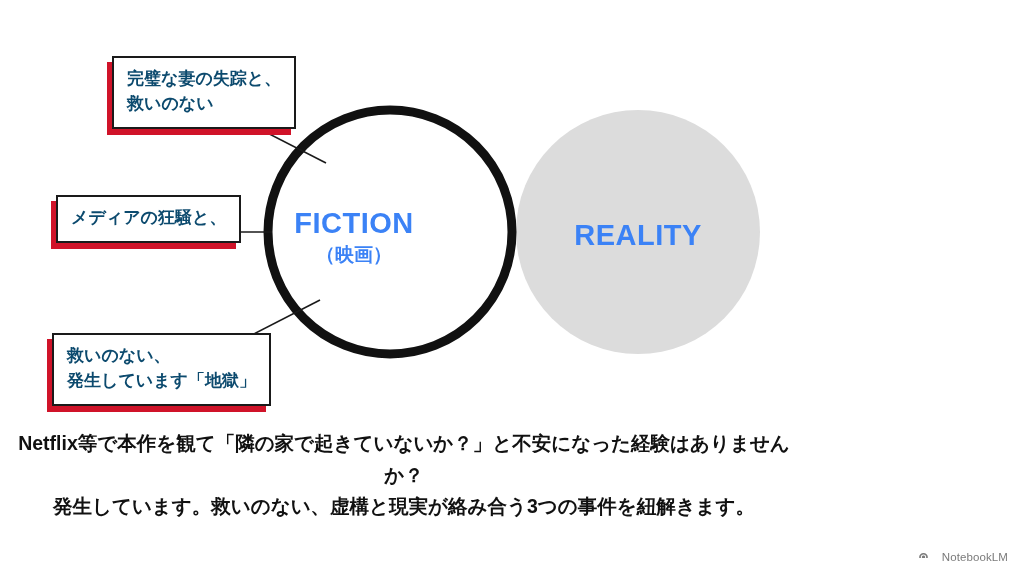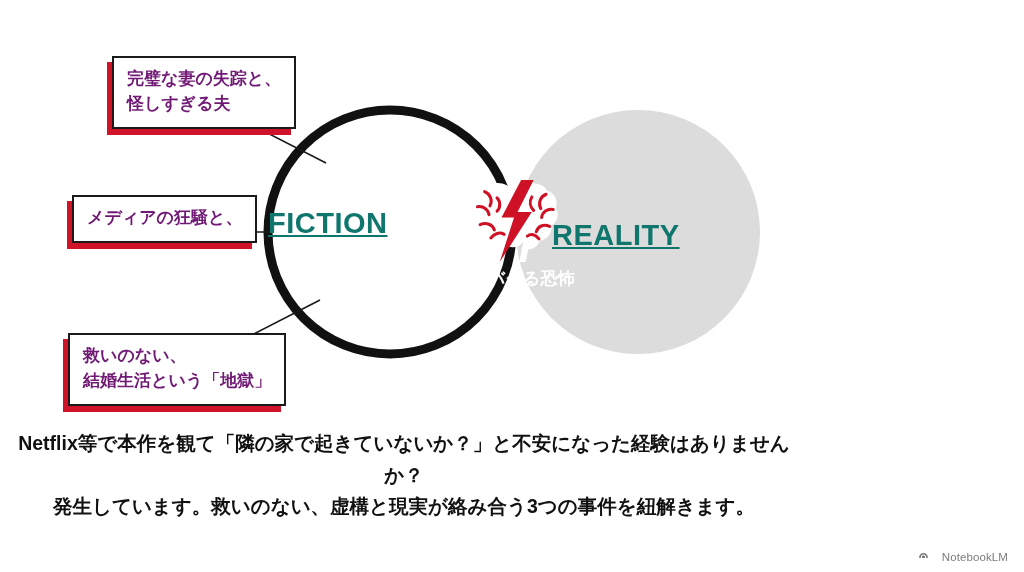--- a/index.html
+++ b/index.html
@@ -24,24 +24,24 @@
     position: absolute;
     left: 0;
     top: 0;
     width: 1024px;
     height: 572px;
   }
 
   
   .circle-label {
     position: absolute;
-    color: #0f766e;
+    text-align: center;
+    color: #3b82f6;
     line-height: 1.18;
     user-select: none;
-    text-decoration: underline;
   }
   .circle-label .en {
     font-size: 29px;
     font-weight: 700;
     letter-spacing: 0.5px;
     display: block;
   }
   .circle-label .jp {
     font-size: 19px;
     font-weight: 700;
@@ -77,30 +77,30 @@
   }
 
   
   .callout {
     position: absolute;
     background: #ffffff;
     border: 2px solid #1a1a1a;
     box-shadow: -5px 6px 0 0 #d01329;
     padding: 9px 13px 10px 13px;
     box-sizing: border-box;
-    color: #701a75;
+    color: #0c4a6e;
     font-size: 17px;
     font-weight: 700;
     line-height: 1.46;
     white-space: nowrap;
     z-index: 4;
   }
   #callout-1 { left: 112px; top: 56px; }
-  #callout-2 { left: 56px;  top: 195px; margin-left: 16px; }
-  #callout-3 { left: 68px;  top: 333px; }
+  #callout-2 { left: 56px;  top: 195px; }
+  #callout-3 { left: 52px;  top: 333px; }
 
   
   #body-text {
     position: absolute;
     left: 0;
     top: 428px;
     width: 808px;
     text-align: center;
     color: #111111;
     font-size: 19.5px;
@@ -147,94 +147,40 @@
 
     <circle cx="390" cy="232" r="122" fill="none" stroke="#111111" stroke-width="9"></circle>
 
     <line x1="238" y1="118" x2="326" y2="163" stroke="#1a1a1a" stroke-width="1.6"></line>
     <line x1="224" y1="232" x2="272" y2="232" stroke="#1a1a1a" stroke-width="1.6"></line>
     <line x1="250" y1="336" x2="320" y2="300" stroke="#1a1a1a" stroke-width="1.6"></line>
   </svg>
 
   <div class="circle-label" id="label-fiction">
     <span class="en">FICTION</span>
+    <span class="jp">（映画）</span>
   </div>
 
   <div class="circle-label" id="label-reality">
     <span class="en">REALITY</span>
   </div>
 
-  <div id="lens-content">
-    <svg id="brain-icon" viewBox="0 0 100 92" xmlns="http://www.w3.org/2000/svg">
-
-      <path fill="#ffffff" d="
-        M42 6
-        C33 1 22 3 17 11
-        C9 12 3 19 4 28
-        C-1 34 0 44 6 49
-        C4 58 10 66 19 67
-        C23 75 33 78 41 73
-        C47 77 55 76 59 71
-        L62 60
-        L55 44
-        L62 30
-        L57 16
-        Z"></path>
-      <path fill="#ffffff" d="
-        M62 6
-        C71 1 83 4 87 12
-        C95 14 100 22 97 31
-        C101 38 99 47 92 51
-        C93 60 87 67 79 68
-        C77 74 72 78 66 78
-        L63 92
-        L56 92
-        L60 70
-        L52 48
-        L60 28
-        Z"></path>
-
-      <path fill="#cf1126" d="
-        M58 0
-        L36 42
-        L50 42
-        L34 92
-        L70 36
-        L54 36
-        L72 0
-        Z"></path>
-
-      <g fill="none" stroke="#cf1126" stroke-width="3.4" stroke-linecap="round">
-        <path d="M17 13 C24 16 26 23 23 29"></path>
-        <path d="M9 30 C16 29 21 33 22 39"></path>
-        <path d="M12 50 C19 47 26 50 28 56"></path>
-        <path d="M24 65 C28 60 34 58 39 61"></path>
-        <path d="M31 20 C35 24 35 31 31 35"></path>
-        <path d="M86 16 C79 19 77 26 80 32"></path>
-        <path d="M94 33 C87 32 82 36 81 42"></path>
-        <path d="M90 52 C83 49 77 52 75 58"></path>
-        <path d="M78 66 C74 61 69 60 65 63"></path>
-        <path d="M70 19 C67 24 68 30 72 34"></path>
-      </g>
-    </svg>
-    <span id="lens-caption">脳がバグる恐怖</span>
-  </div>
 
   <div class="callout" id="callout-1">
     <div>完璧な妻の失踪と、</div>
-    <div>怪しすぎる夫</div>
+    <div>救いのない</div>
   </div>
 
   <div class="callout" id="callout-2">
     <div>メディアの狂騒と、</div>
   </div>
 
   <div class="callout" id="callout-3">
     <div>救いのない、</div>
-    <div>結婚生活という「地獄」</div>
+    <div>発生しています「地獄」</div>
   </div>
 
   <div id="body-text">
     <span>Netflix等で本作を観て「隣の家で起きていないか？」と不安になった経験はありませんか？</span>
     <span>発生しています。救いのない、虚構と現実が絡み合う3つの事件を紐解きます。</span>
   </div>
 
   <div id="watermark">
     <svg width="13" height="13" viewBox="0 0 24 24">
       <path fill="#7b7b7b" d="M12 5.5c-4.4 0-8 3.3-8 7.4 0 .6.1 1.2.3 1.8h3.1

